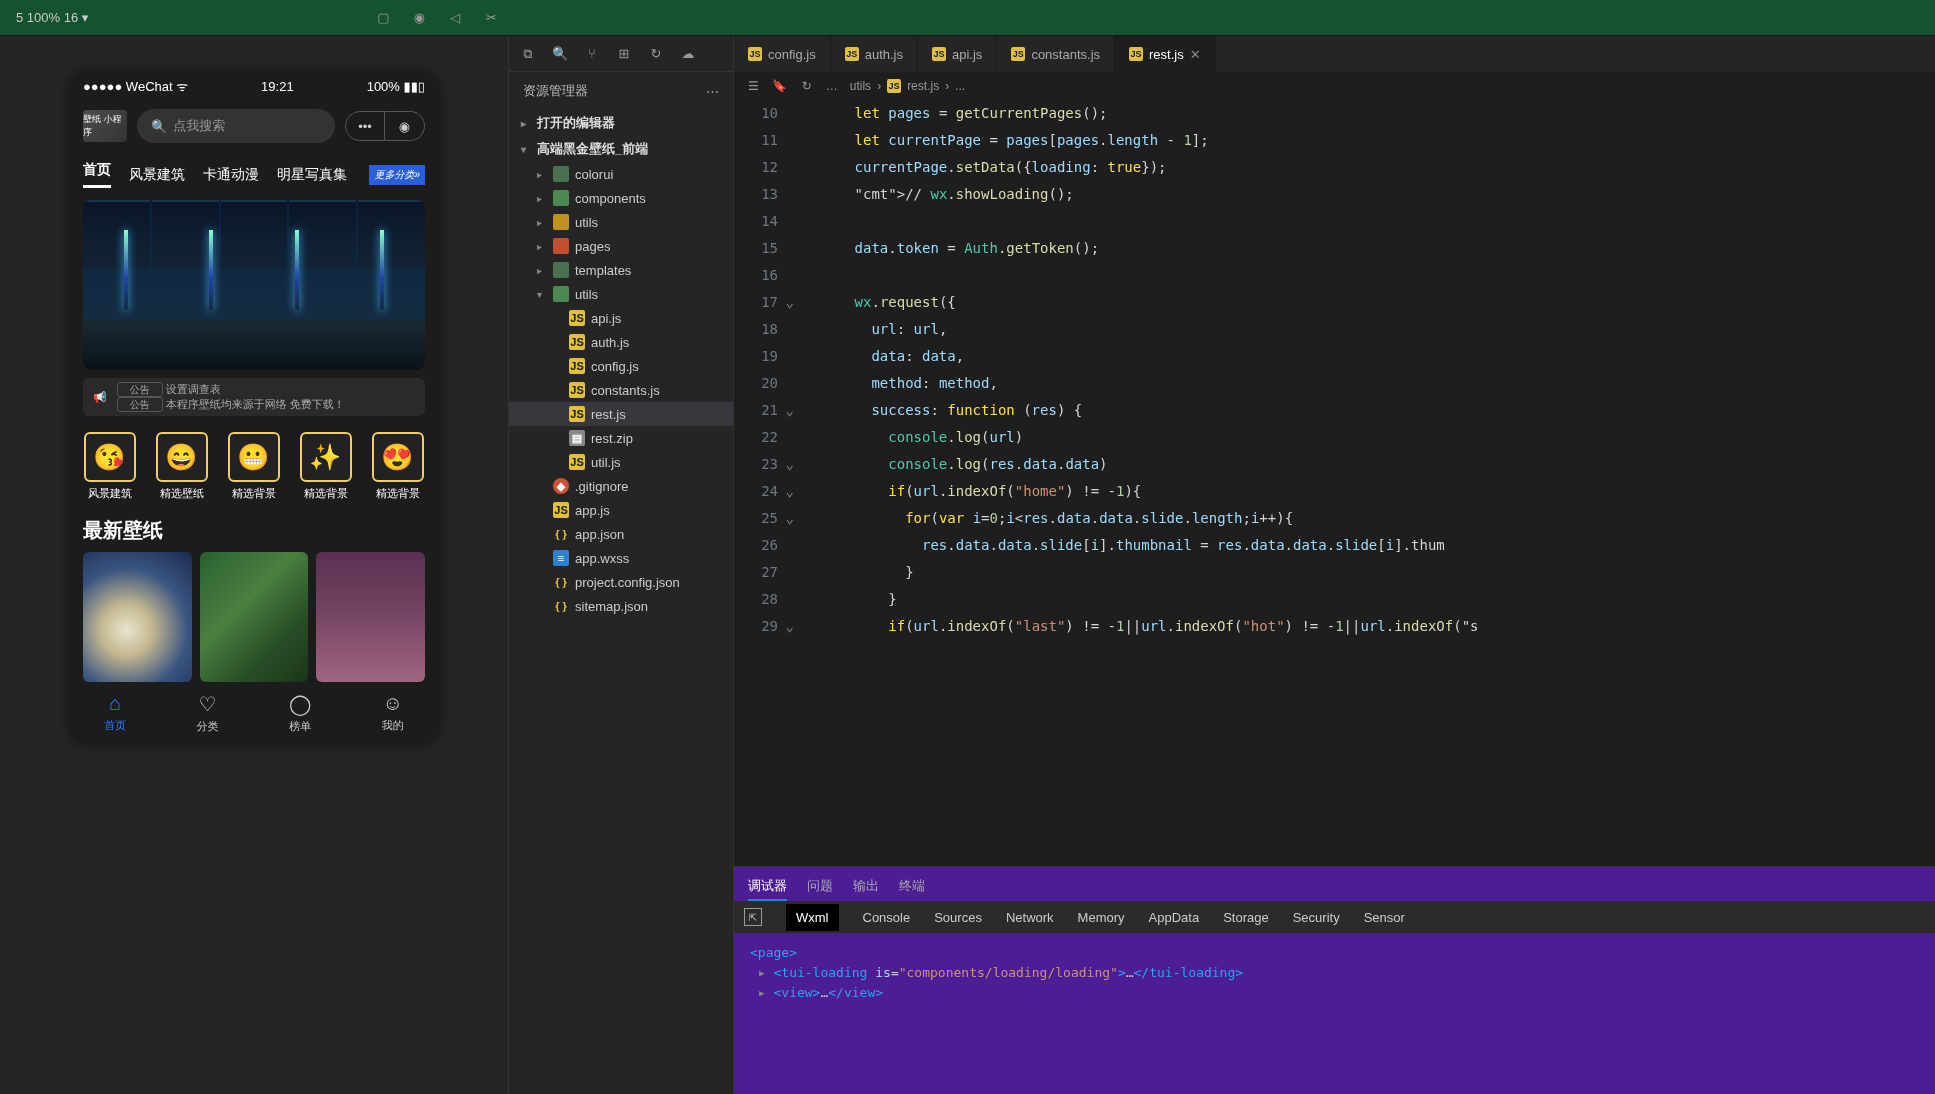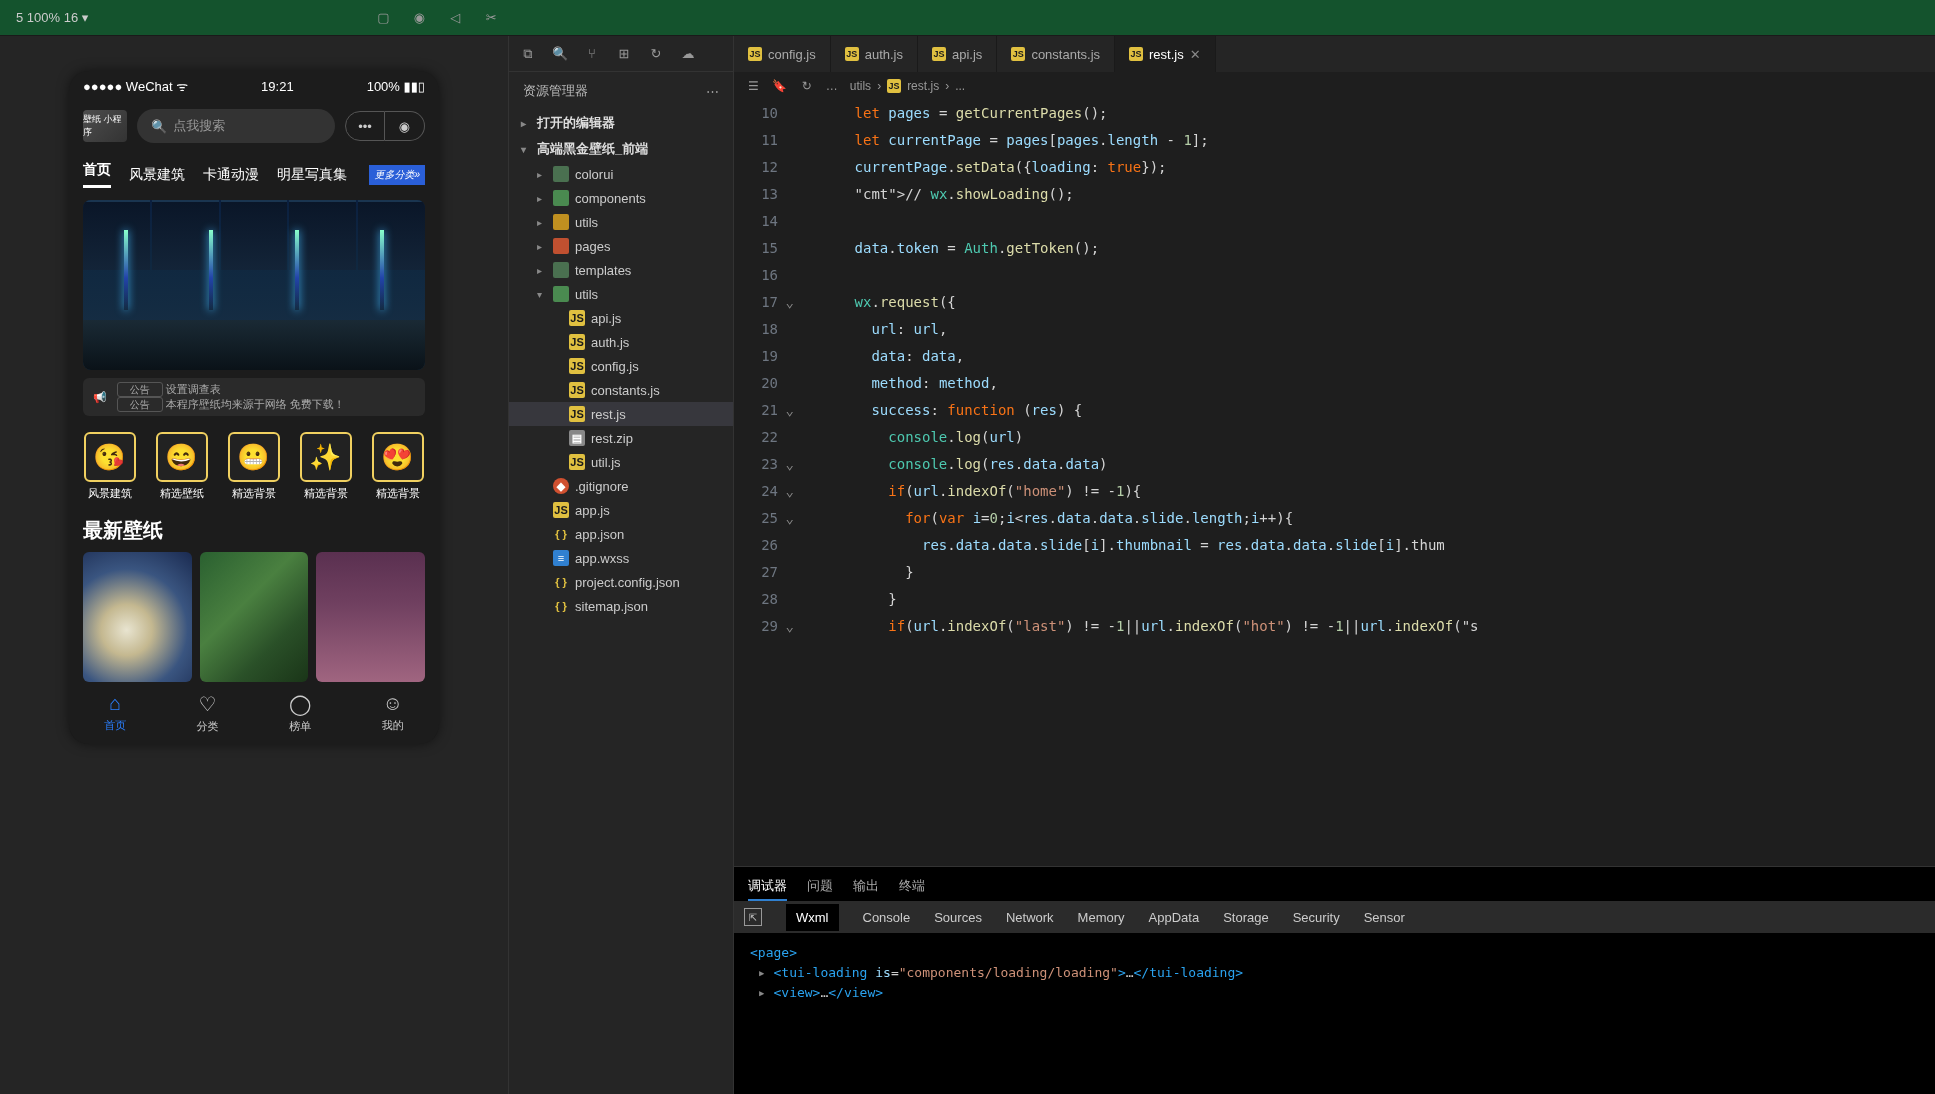--- a/index.html
+++ b/index.html
@@ -194,31 +194,31 @@
       background: #1e1e1e;
     }
     .bc-icon-row { display: flex; gap: 14px; }
     .bc-icon-row span { cursor: pointer; }
     .bc-path { display: flex; gap: 6px; align-items: center; }
 
     .code-area { flex: 1; display: flex; overflow: auto; font-family: Consolas, Monaco, monospace; font-size: 14px; line-height: 27px; position: relative; }
     .gutter { width: 60px; text-align: right; padding-right: 16px; color: #6e7681; user-select: none; position:relative; }
     .gutter .fold{ position:absolute; right:0; color:#888; }
     .code { flex: 1; padding-left: 10px; white-space: pre; color: #d4d4d4; }
-    .kw { color: #f97316; }
+    .kw { color: #fde047; }
     .fn { color: #dcdcaa; }
     .str { color: #ce9178; }
     .num { color: #b5cea8; }
     .prop { color: #9cdcfe; }
     .id { color: #4ec9b0; }
 
     
     .panel {
       height: 228px;
-      background: #000000;
+      background: #4c1d95;
       border-top: 1px solid #333;
       display: flex;
       flex-direction: column;
     }
     .panel-tabs {
       display: flex;
       padding: 6px 14px 0;
       gap: 20px;
       color: #aaa;
       font-size: 13px;

